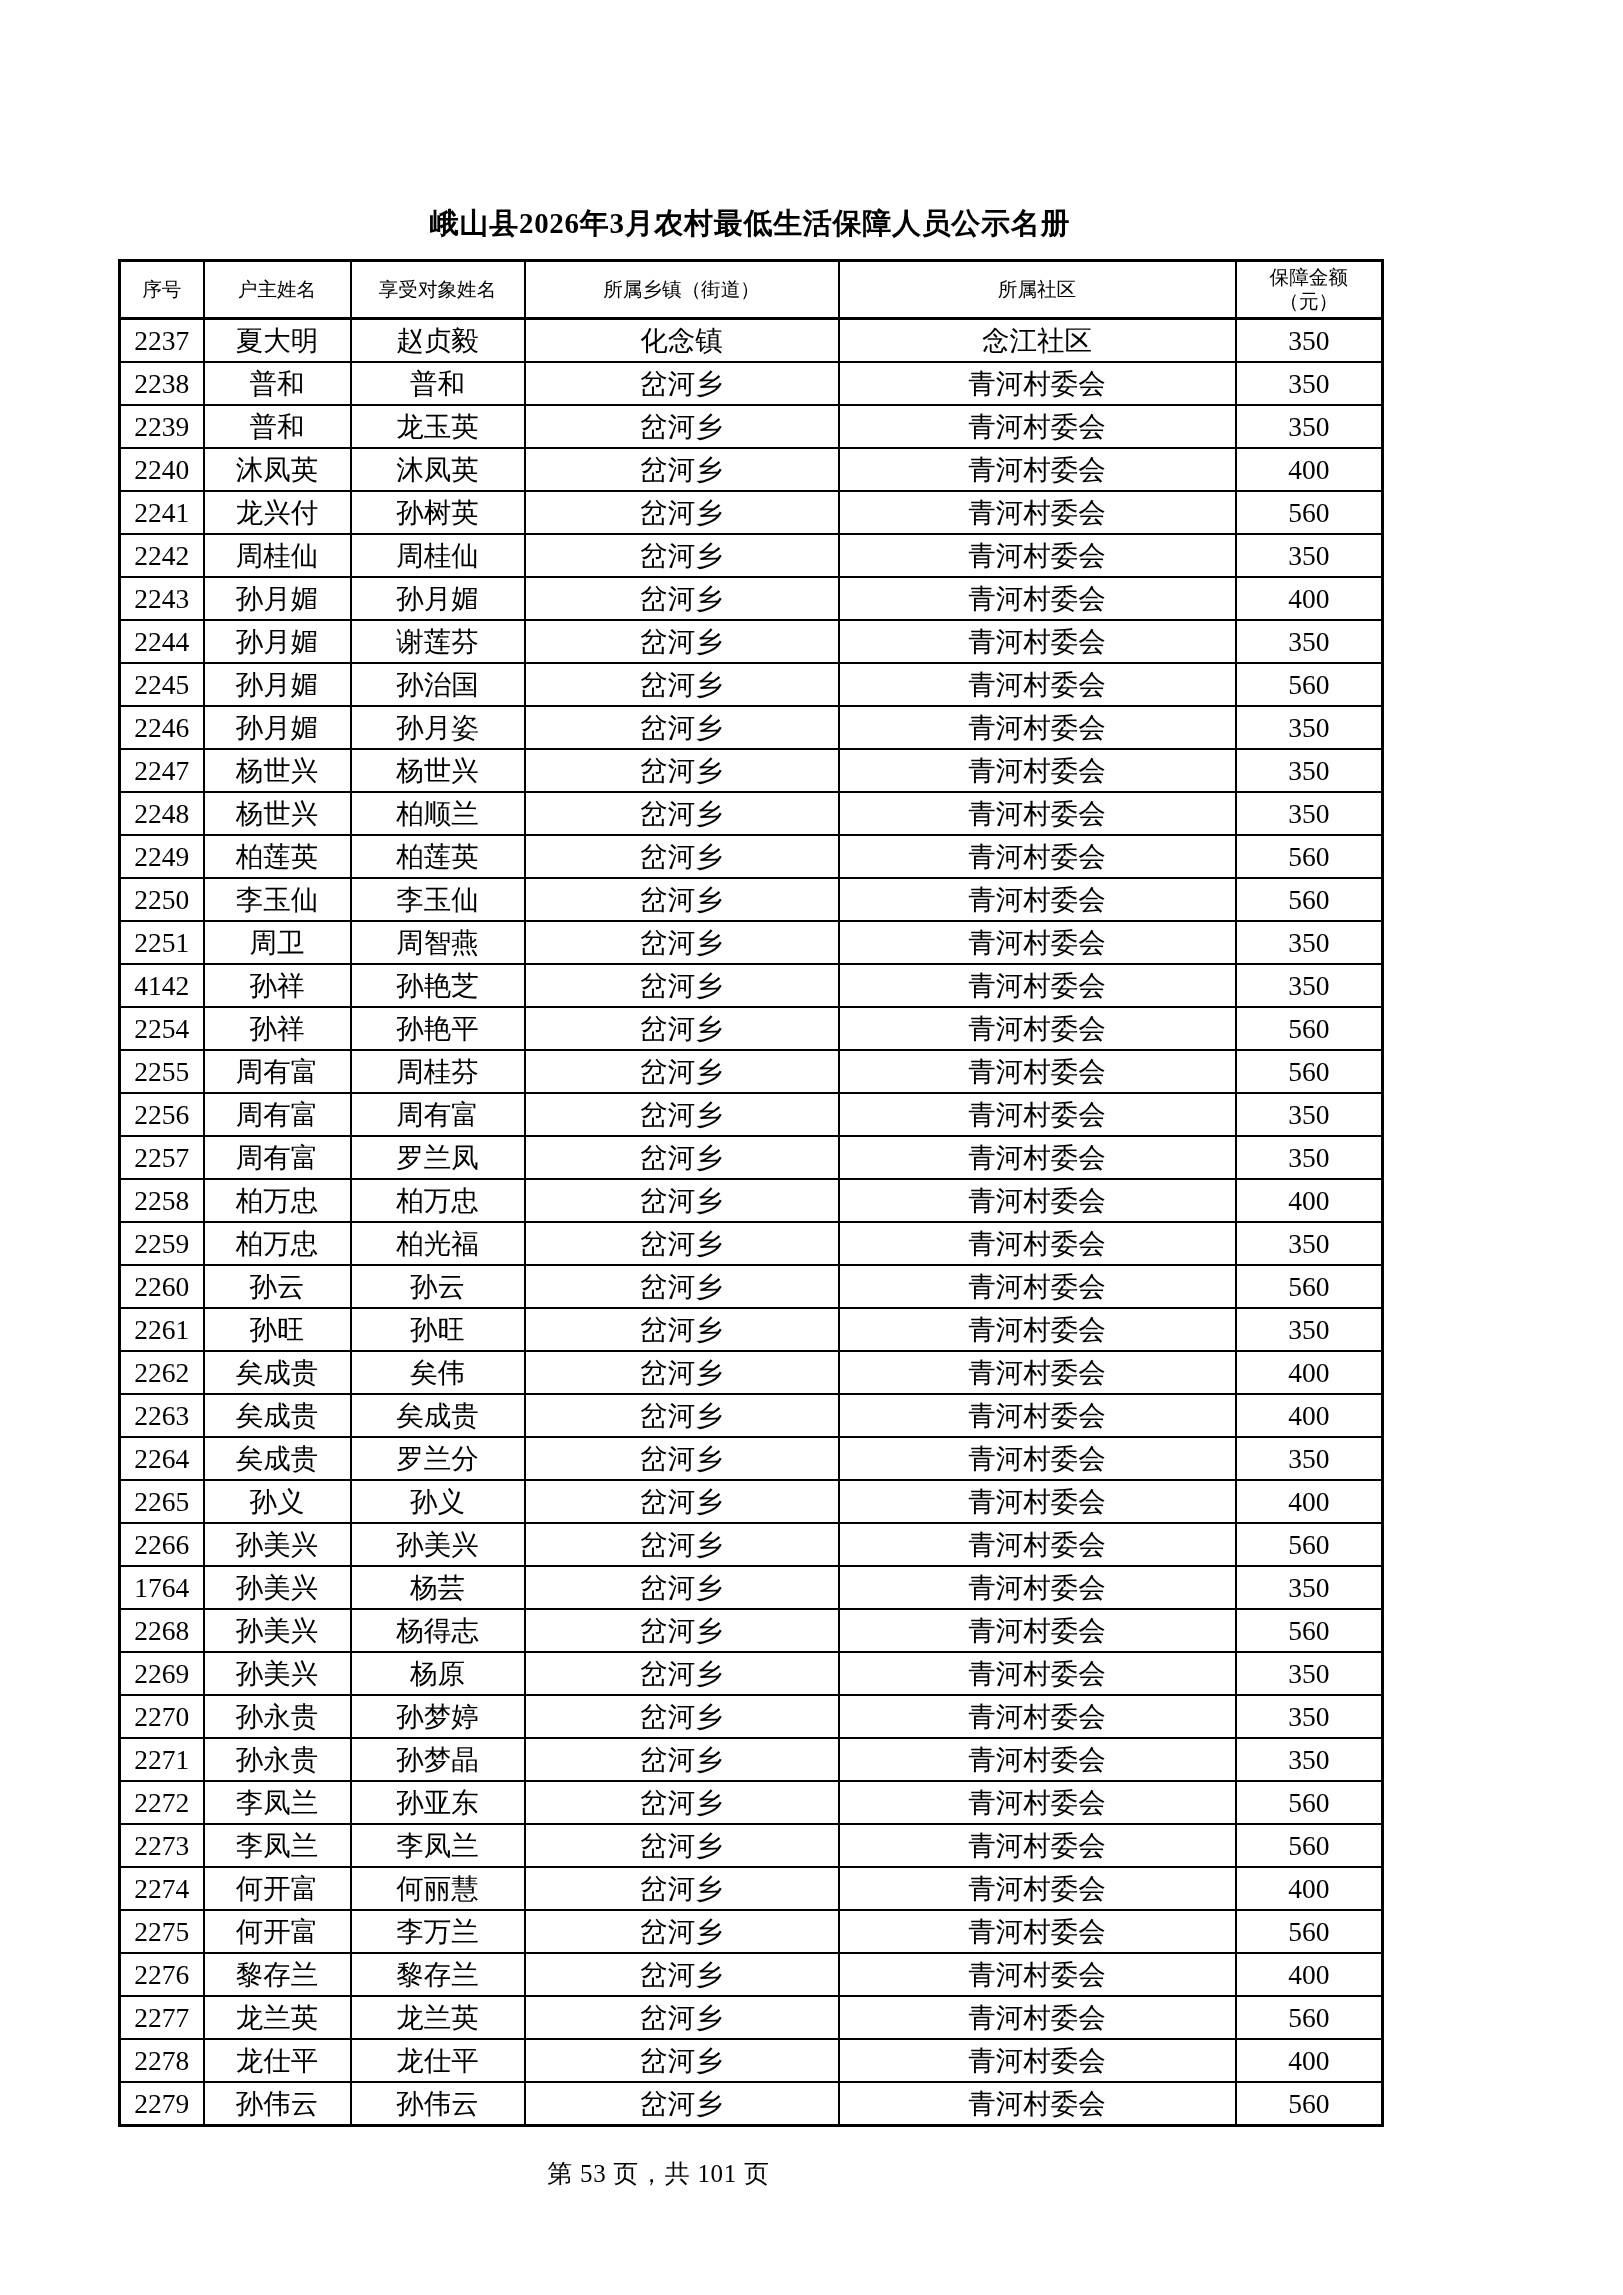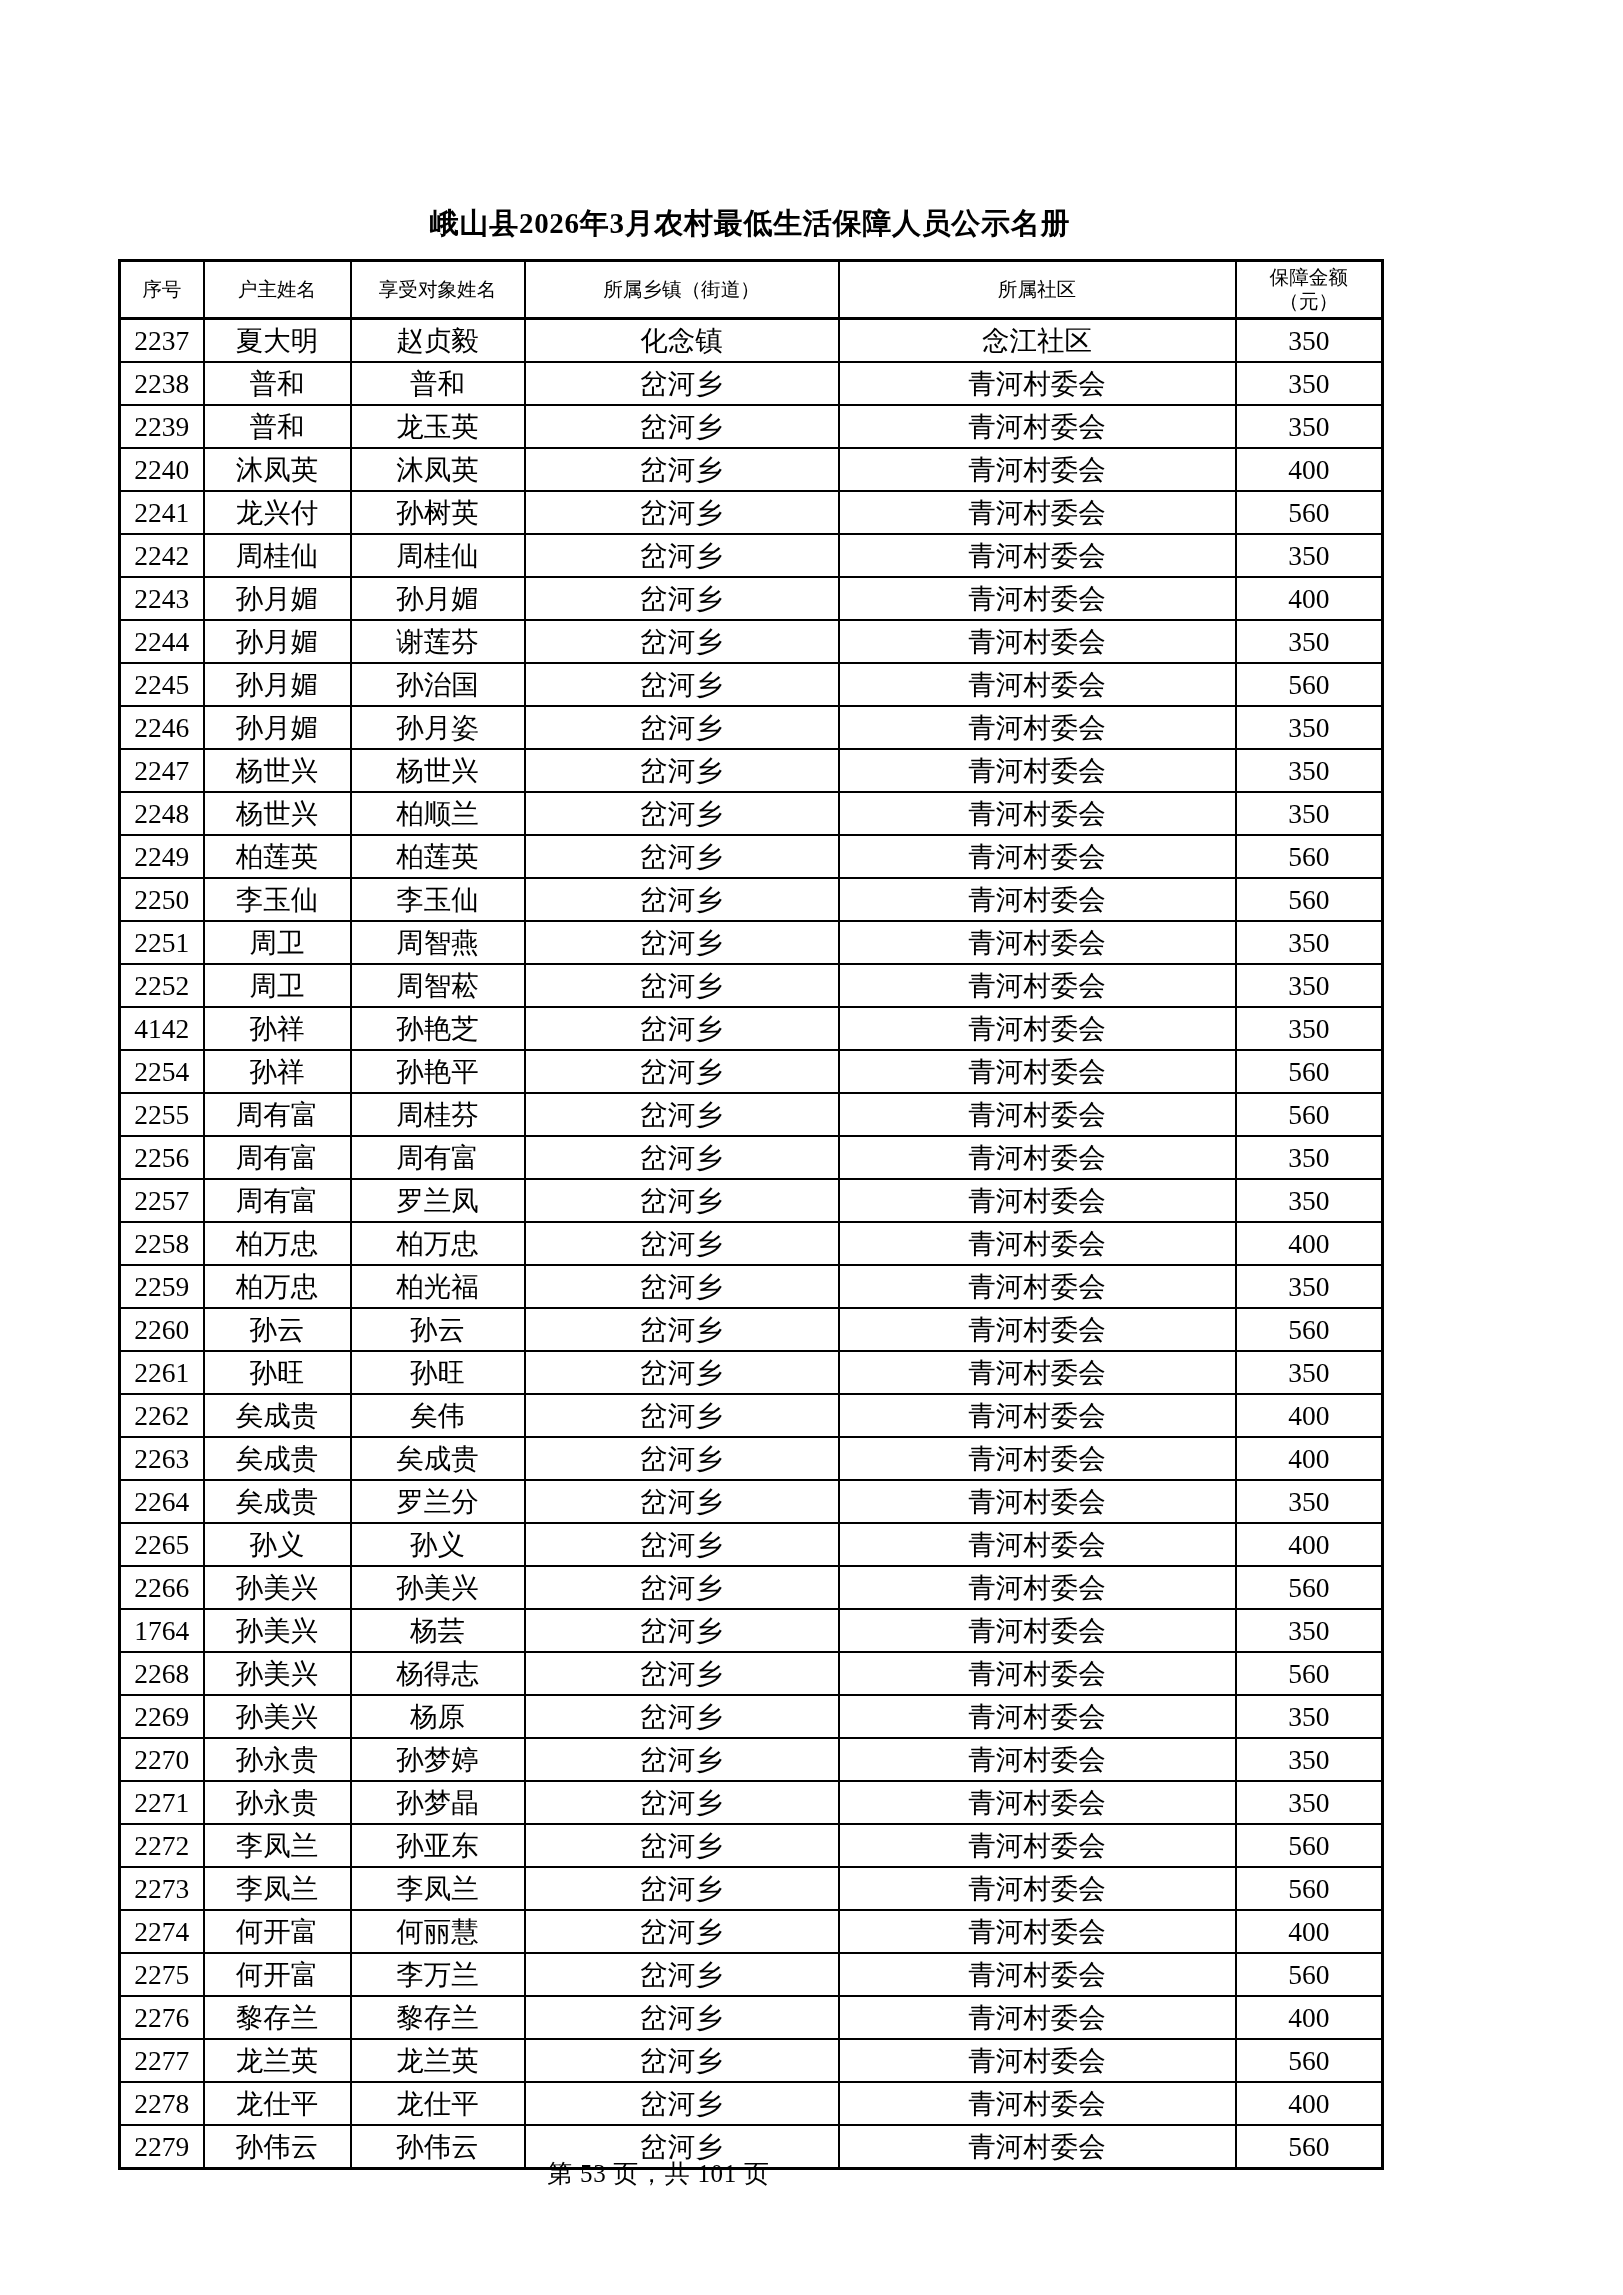--- a/index.html
+++ b/index.html
@@ -216,28 +216,20 @@
         </tr>
         <tr>
           <td class="c-seq">2251</td>
           <td class="c-name">周卫</td>
           <td class="c-name">周智燕</td>
           <td class="c-township">岔河乡</td>
           <td class="c-community">青河村委会</td>
           <td class="c-amount">350</td>
         </tr>
         <tr>
-          <td class="c-seq">2252</td>
-          <td class="c-name">周卫</td>
-          <td class="c-name">周智菘</td>
-          <td class="c-township">岔河乡</td>
-          <td class="c-community">青河村委会</td>
-          <td class="c-amount">350</td>
-        </tr>
-        <tr>
           <td class="c-seq">4142</td>
           <td class="c-name">孙祥</td>
           <td class="c-name">孙艳芝</td>
           <td class="c-township">岔河乡</td>
           <td class="c-community">青河村委会</td>
           <td class="c-amount">350</td>
         </tr>
         <tr>
           <td class="c-seq">2254</td>
           <td class="c-name">孙祥</td>

